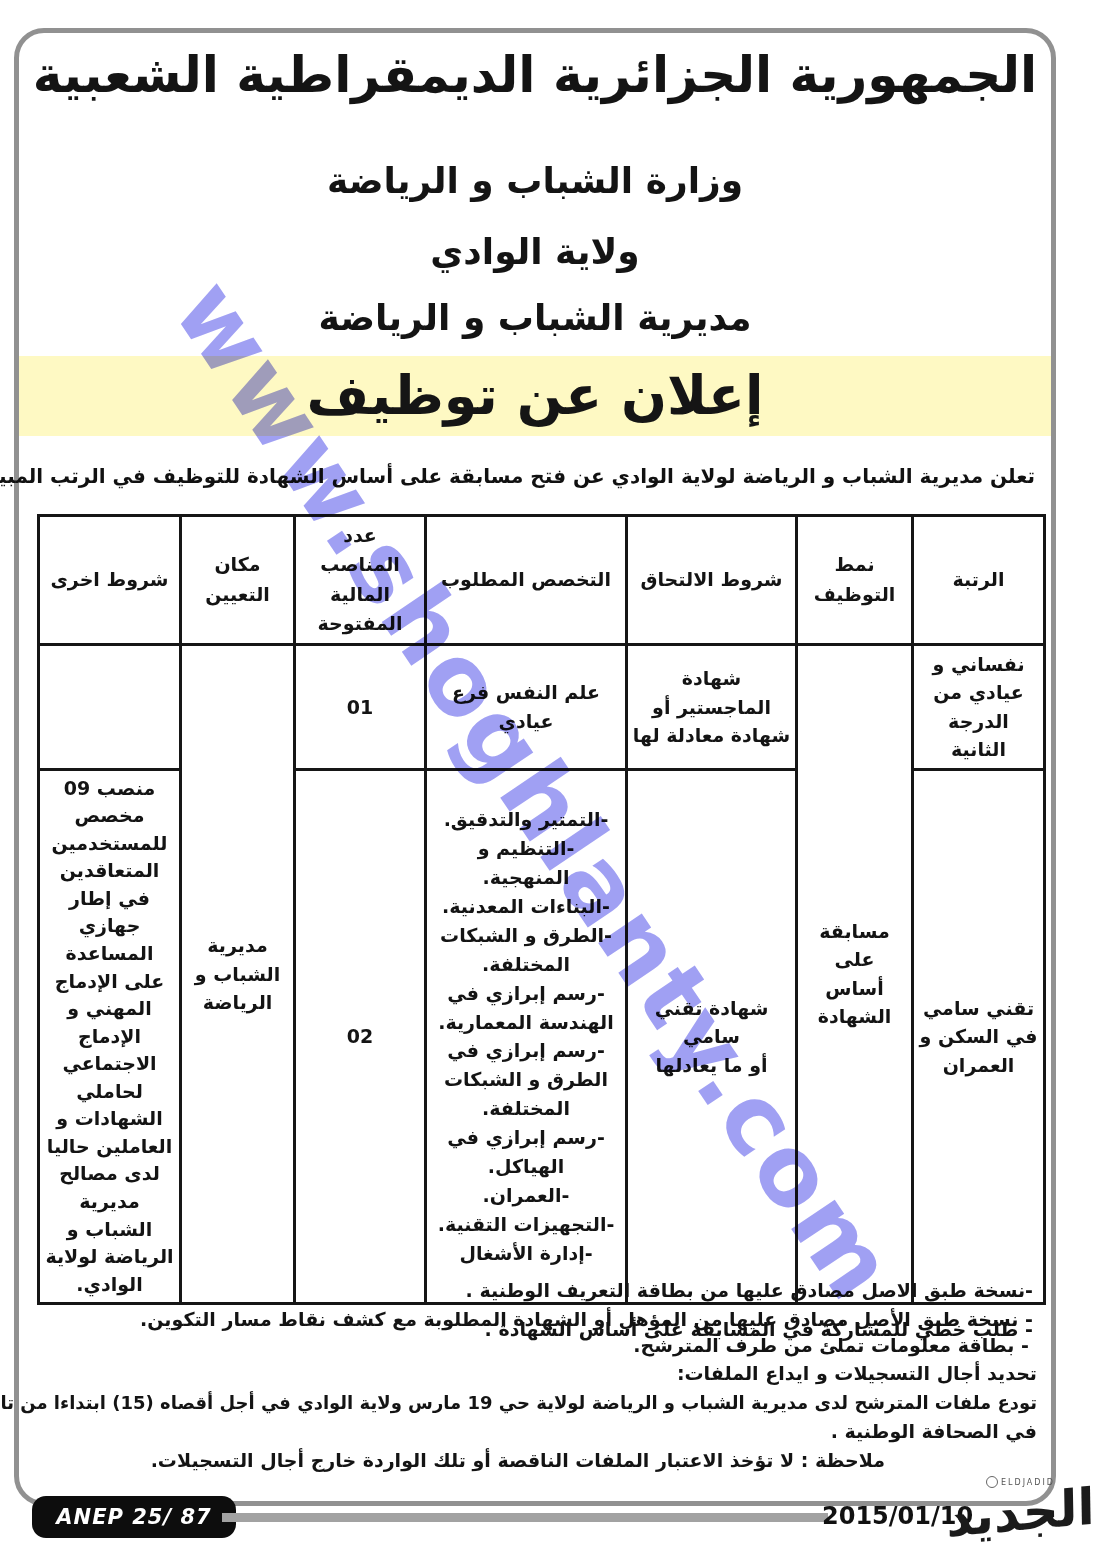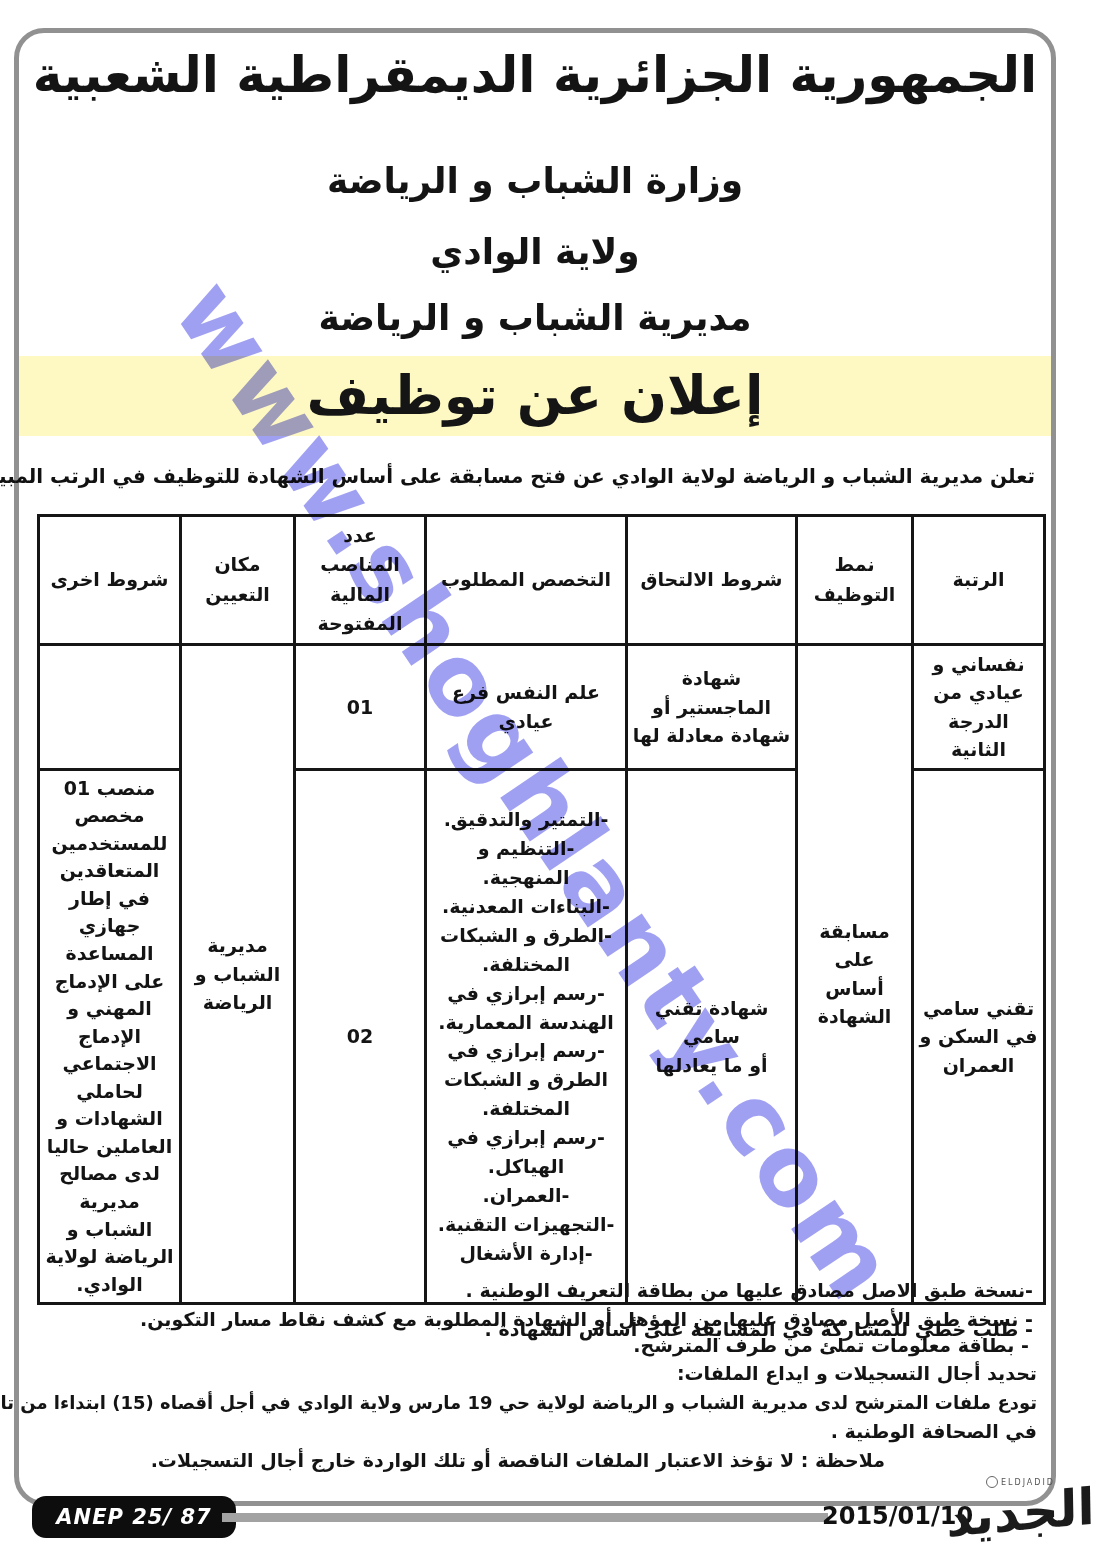--- a/index.html
+++ b/index.html
@@ -130,21 +130,21 @@
 -التنظيم و المنهجية.
 -البناءات المعدنية.
 -الطرق و الشبكات المختلفة.
 -رسم إبرازي في الهندسة المعمارية.
 -رسم إبرازي في الطرق و الشبكات المختلفة.
 -رسم إبرازي في الهياكل.
 -العمران.
 -التجهيزات التقنية.
 -إدارة الأشغال</td>
       <td>02</td>
-      <td class="other-cell">منصب 01 مخصص للمستخدمين المتعاقدين في إطار جهازي المساعدة على الإدماج المهني و الإدماج الاجتماعي لحاملي الشهادات و العاملين حاليا لدى مصالح مديرية الشباب و الرياضة لولاية الوادي.</td>
+      <td class="other-cell">منصب 09 مخصص للمستخدمين المتعاقدين في إطار جهازي المساعدة على الإدماج المهني و الإدماج الاجتماعي لحاملي الشهادات و العاملين حاليا لدى مصالح مديرية الشباب و الرياضة لولاية الوادي.</td>
     </tr>
   </tbody>
     </table>
 
   <div class="note n-d0">- طلب خطي للمشاركة في المسابقة على أساس الشهادة .</div>
   <div class="note n-d1">-نسخة طبق الاصل مصادق عليها من بطاقة التعريف الوطنية .</div>
   <div class="note n-d2">- نسخة طبق الأصل مصادق عليها من المؤهل أو الشهادة المطلوبة مع كشف نقاط مسار التكوين.</div>
   <div class="note n-d3">- بطاقة معلومات تملئ من طرف المترشح.</div>
   <div class="note n-deadline">تحديد أجال التسجيلات و ايداع الملفات:</div>
   <div class="note n-dep1">تودع ملفات المترشح لدى مديرية الشباب و الرياضة لولاية حي 19 مارس ولاية الوادي في أجل أقصاه (15) ابتداءا من تاريخ أول صدور هذا الاعلان</div>

